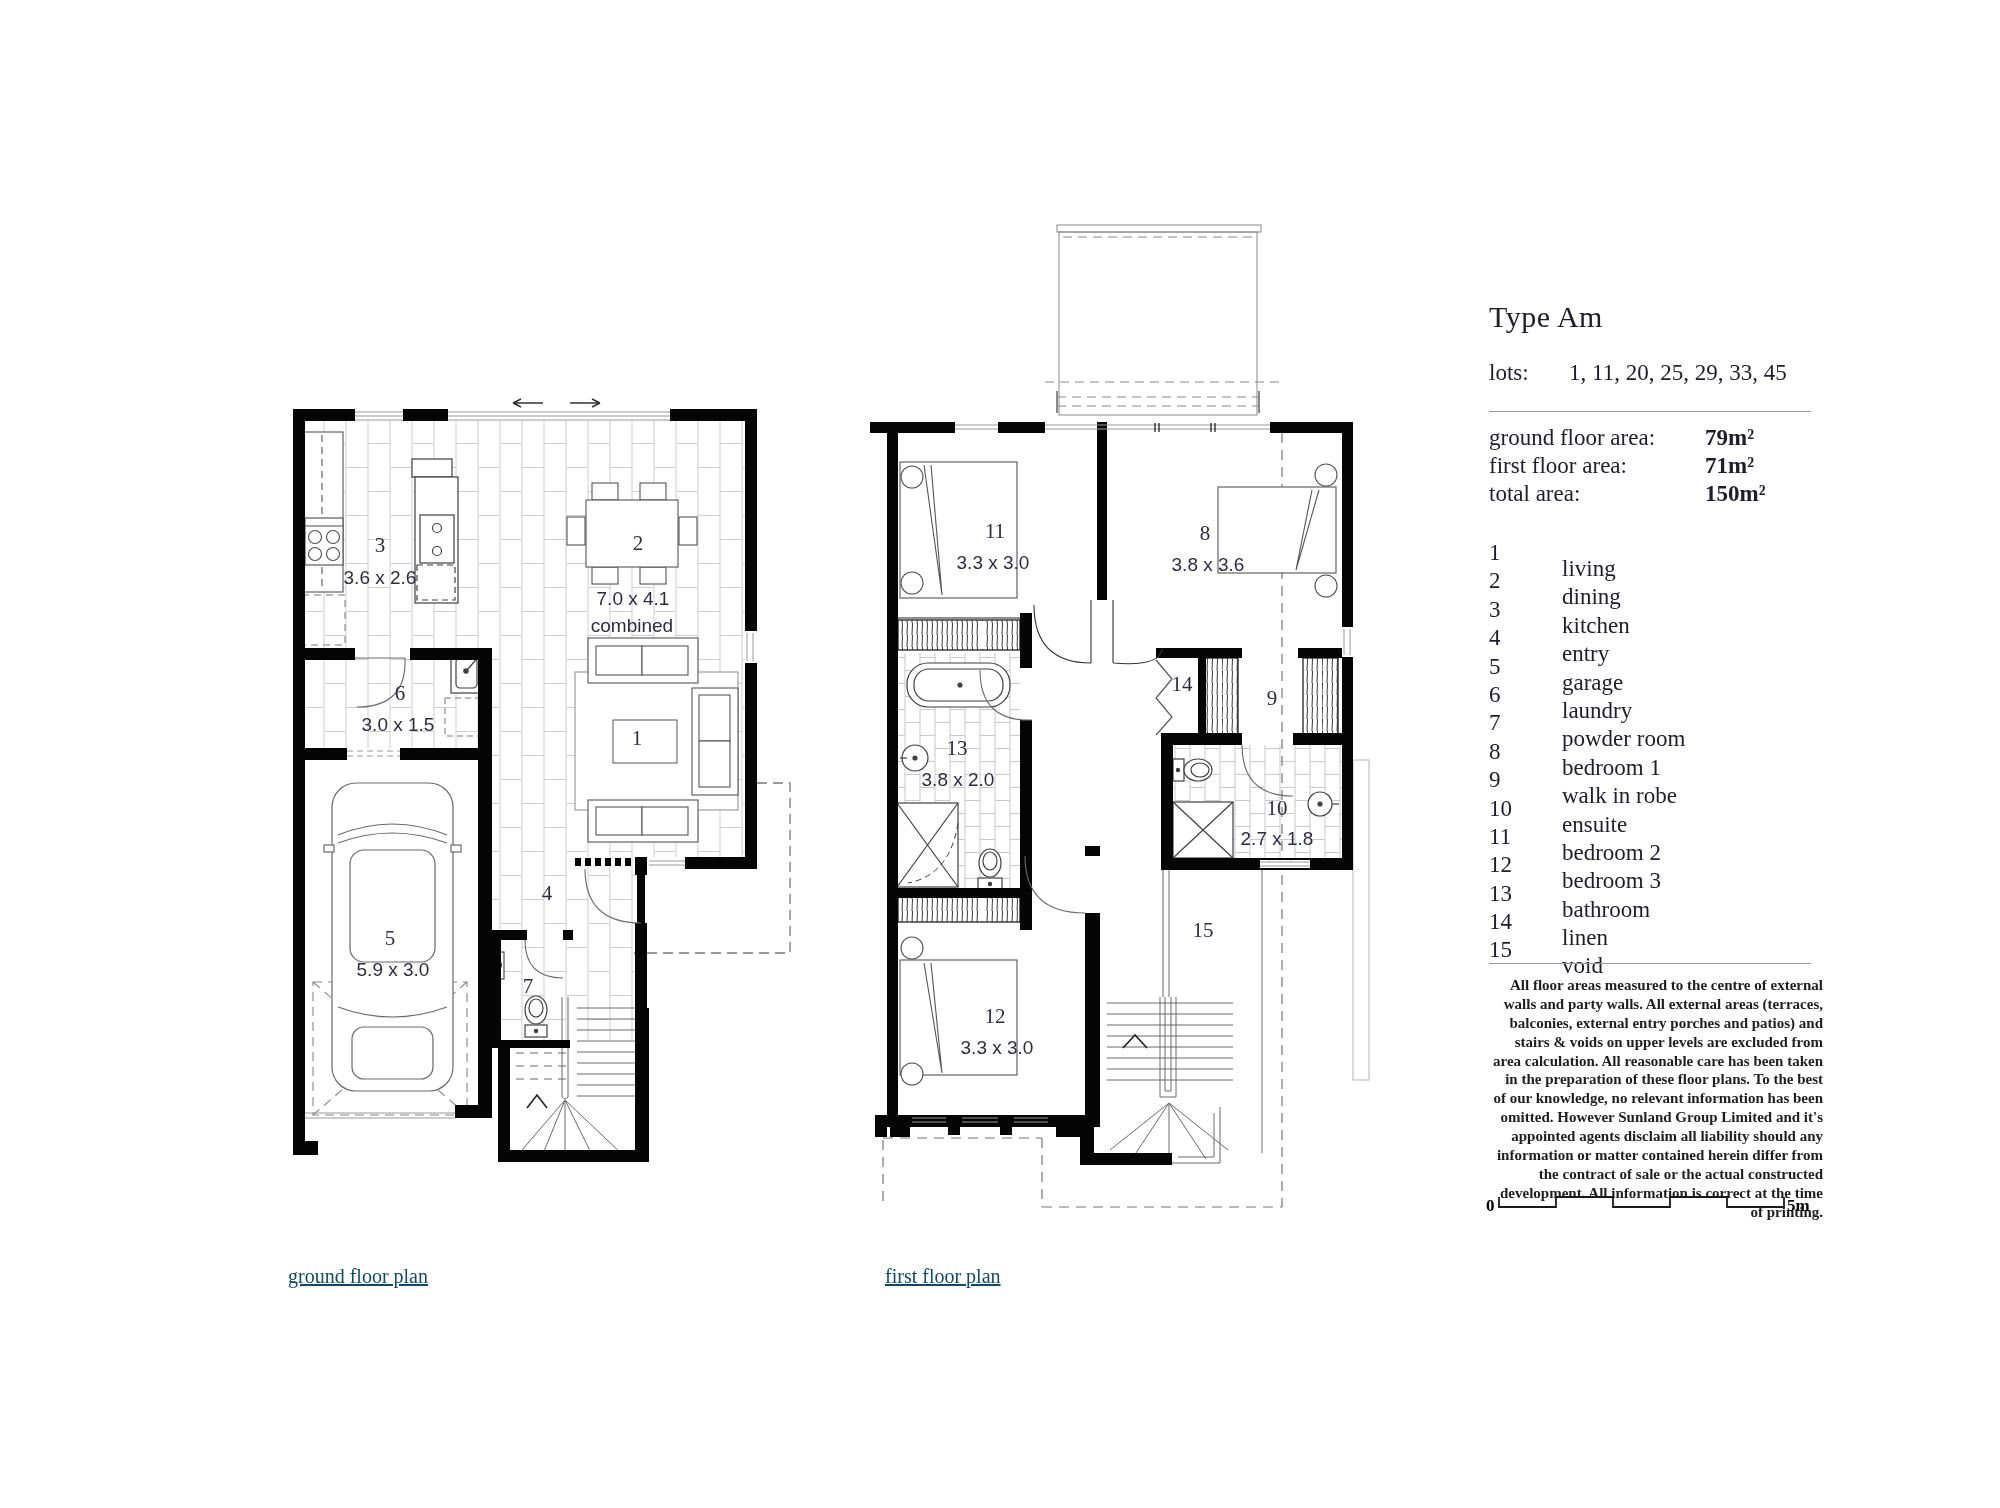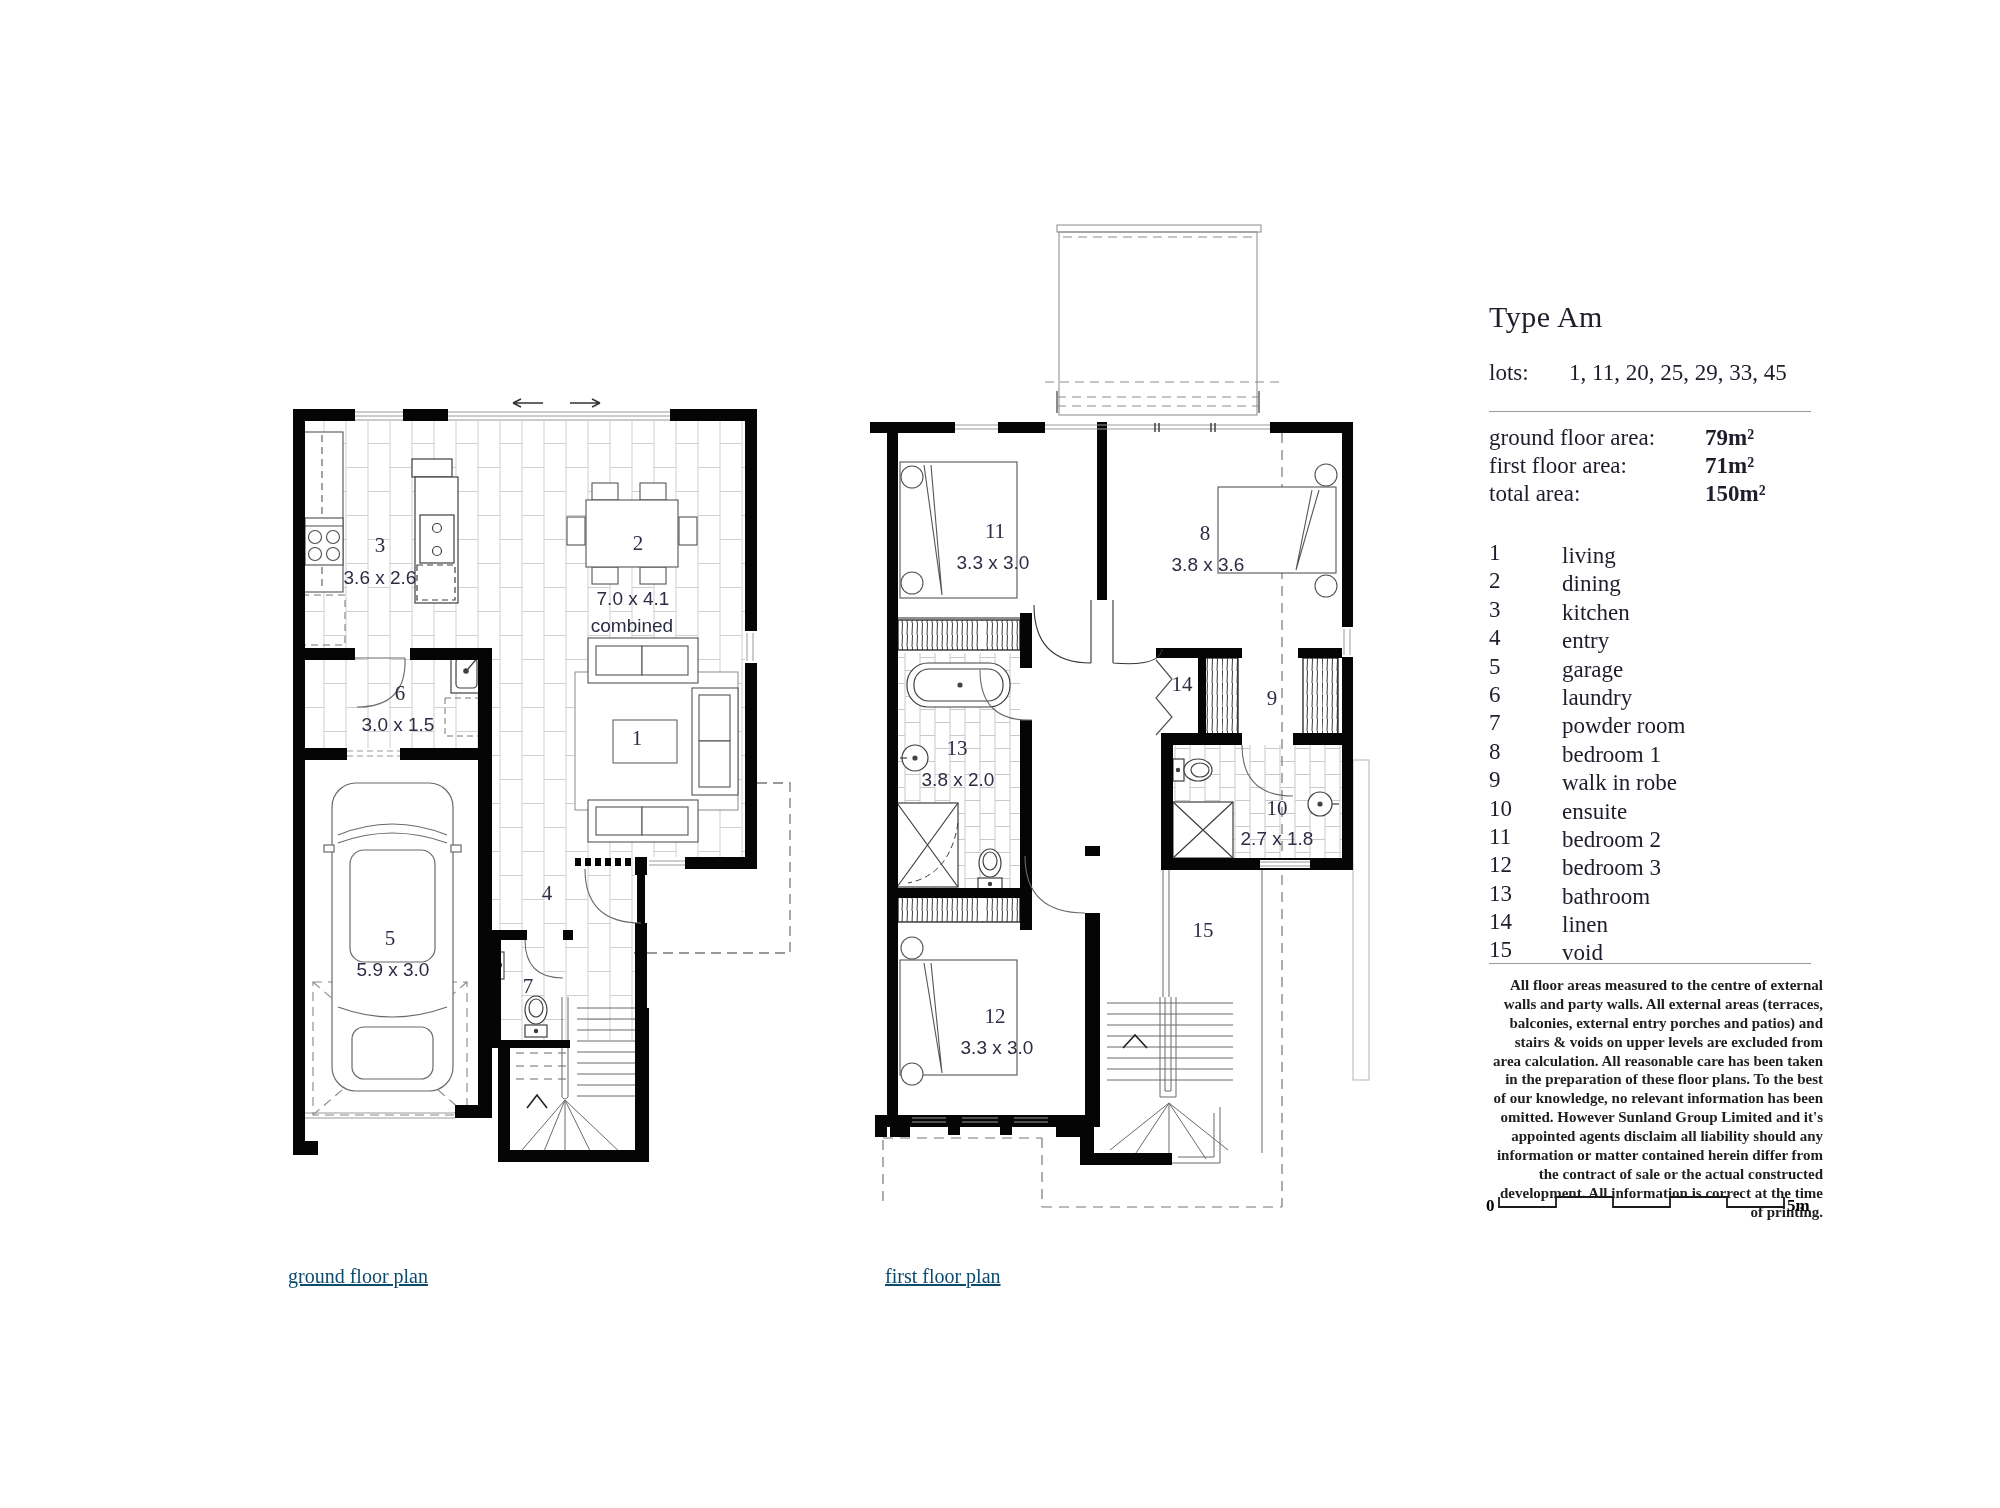--- a/index.html
+++ b/index.html
@@ -10,21 +10,21 @@
   text.rn{font-size:21px;fill:#2c2c45;text-anchor:middle;}
   text.rd{font-size:19px;fill:#2c2c45;text-anchor:middle;font-family:"Liberation Sans", sans-serif;}
   .caption{font-size:20px;color:#0c4a6e;text-decoration:underline;}
   .title{font-size:30px;letter-spacing:.5px;}
   .lots{font-size:23px;}
   .lots .vals{position:absolute;left:80px;top:0;white-space:nowrap;}
   .rule{height:1px;background:#9a9a9a;}
   .arow{position:relative;height:28px;font-size:23px;}
   .arow .val{position:absolute;left:216px;top:0;font-weight:bold;}
   .rrow{position:relative;height:28.4px;font-size:23px;}
-  .rrow .nm{position:absolute;left:73px;top:3px;text-align:right;}
+  .rrow .nm{position:absolute;left:73px;top:16px;text-align:right;}
   .disc{font-size:15px;font-weight:600;line-height:1.26;width:334px;color:#1e1e1e;text-align:right;}
   .scl{font-size:17px;font-weight:600;}
 </style>
 </head>
 <body>
 
 <div id="page">
 
   <svg class="abs" style="left:280px;top:395px" width="570" height="790" viewBox="0 0 570 790">
     <defs>

